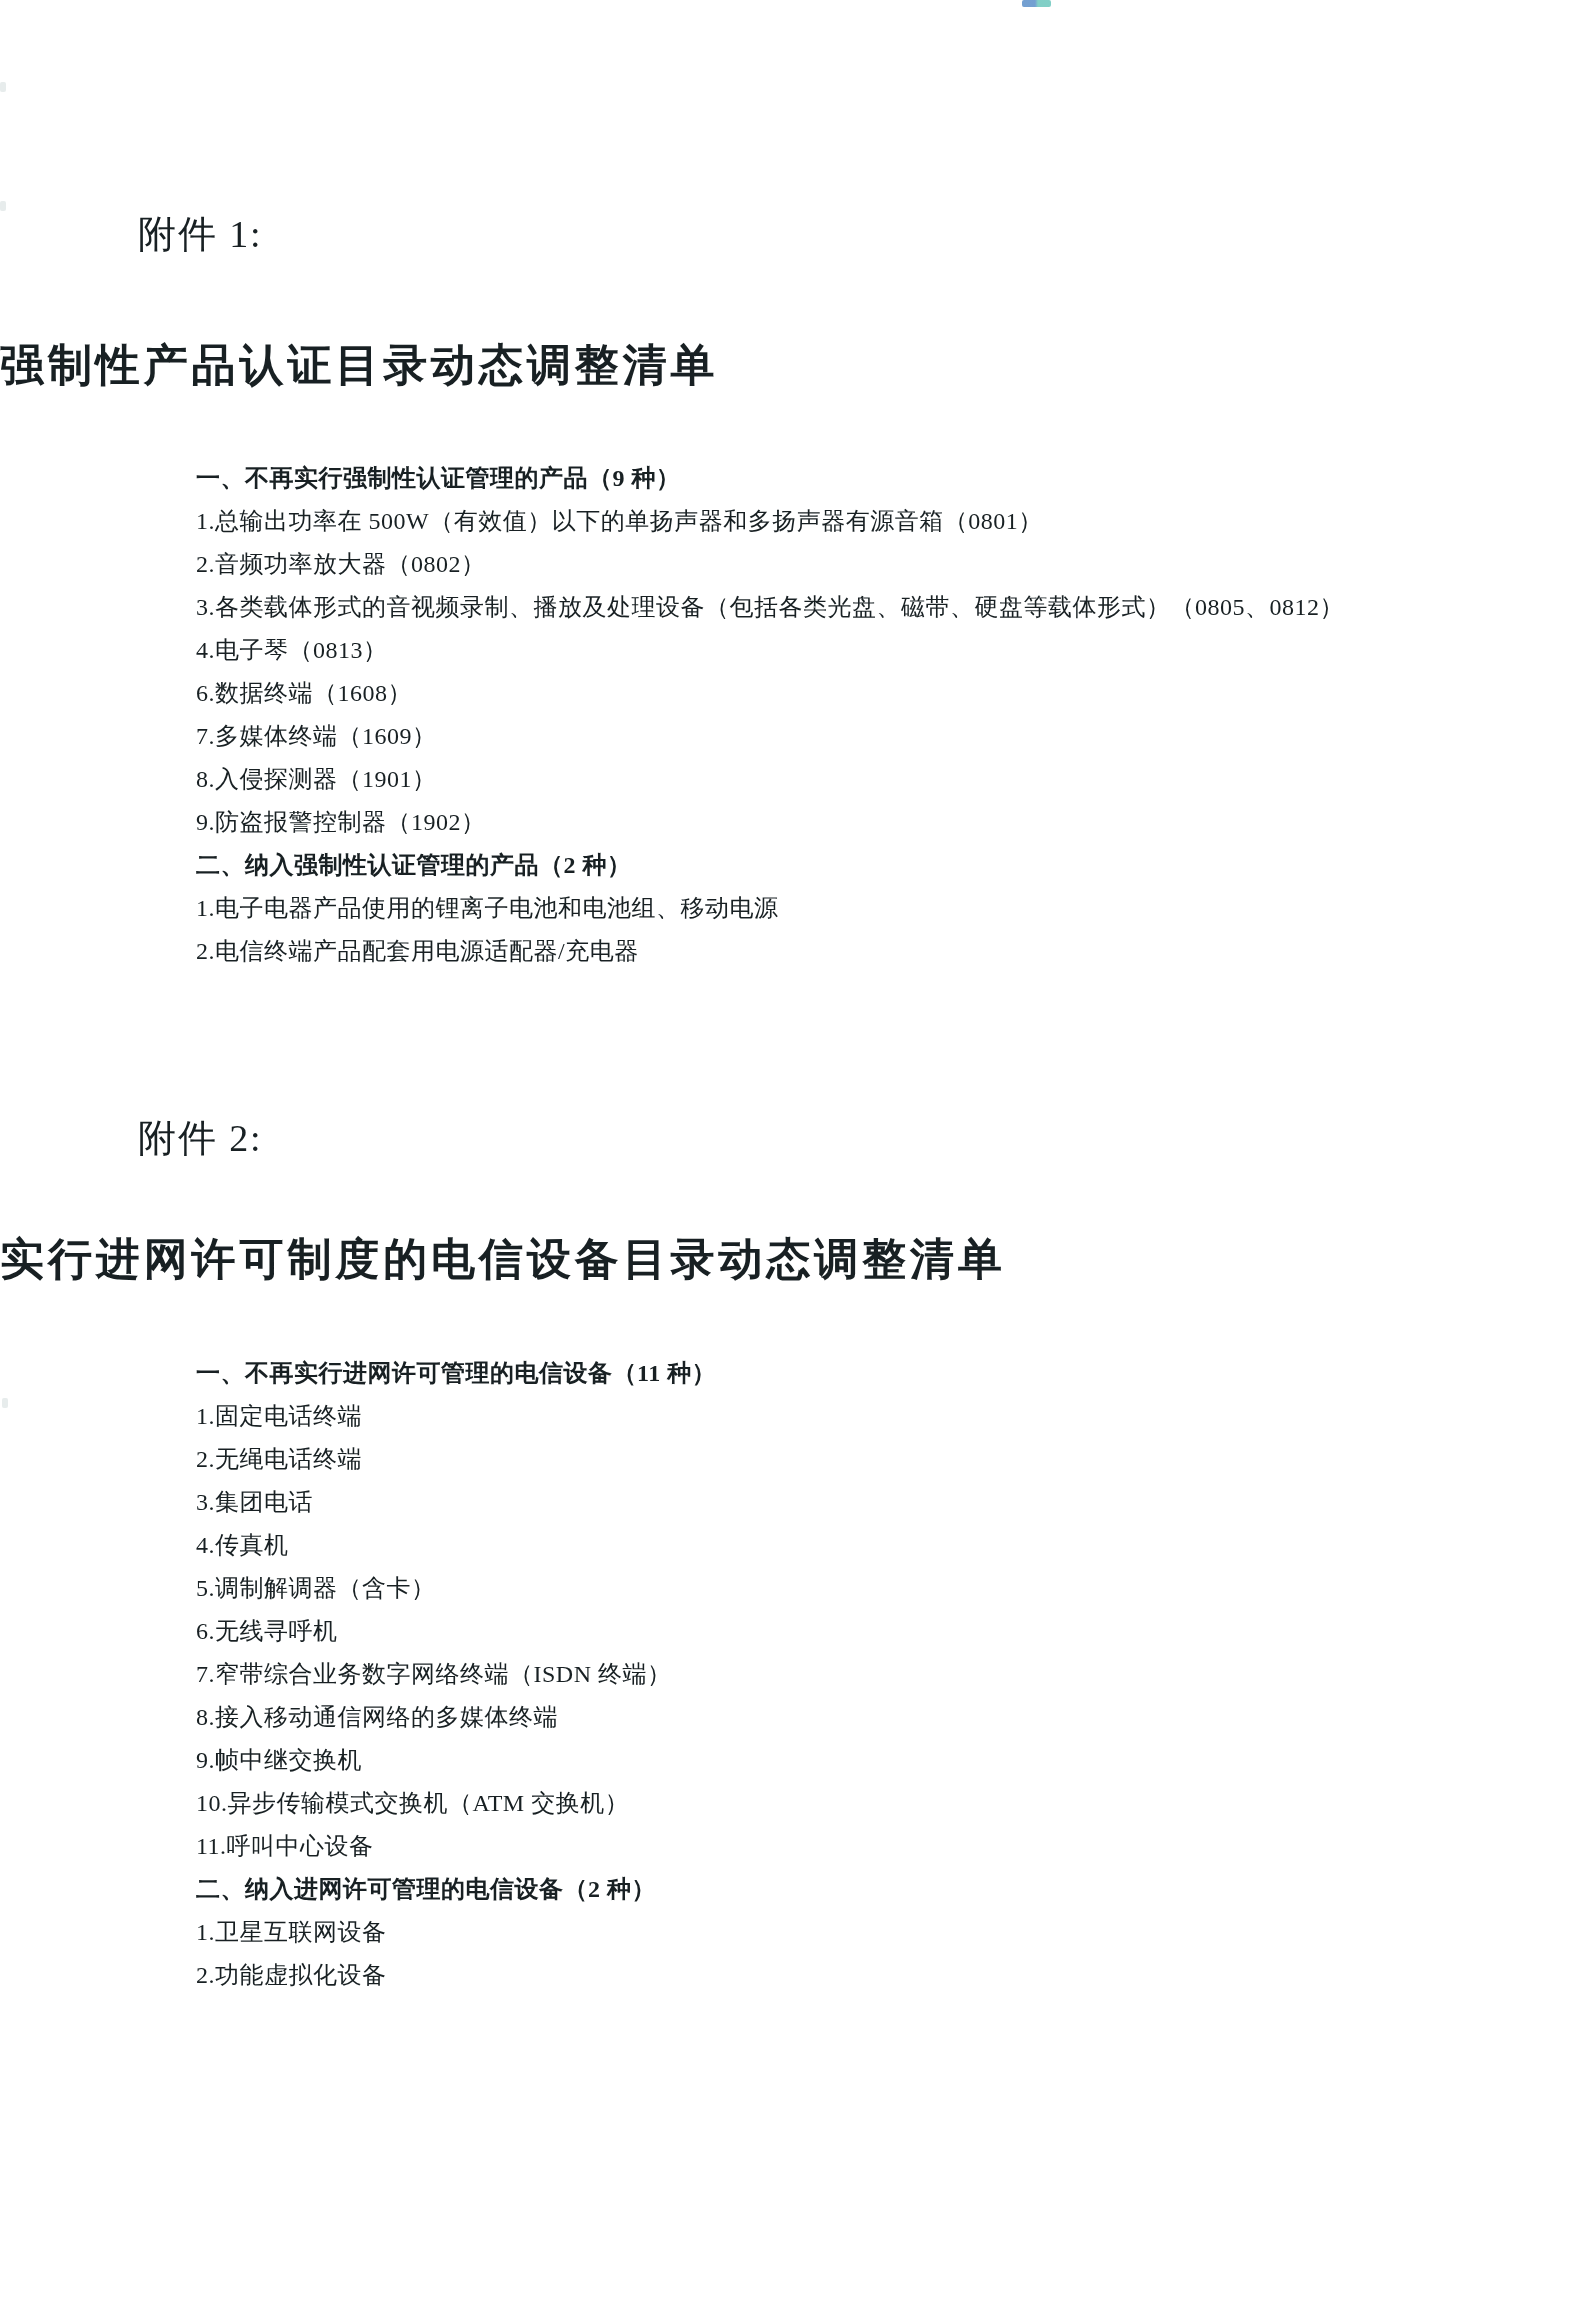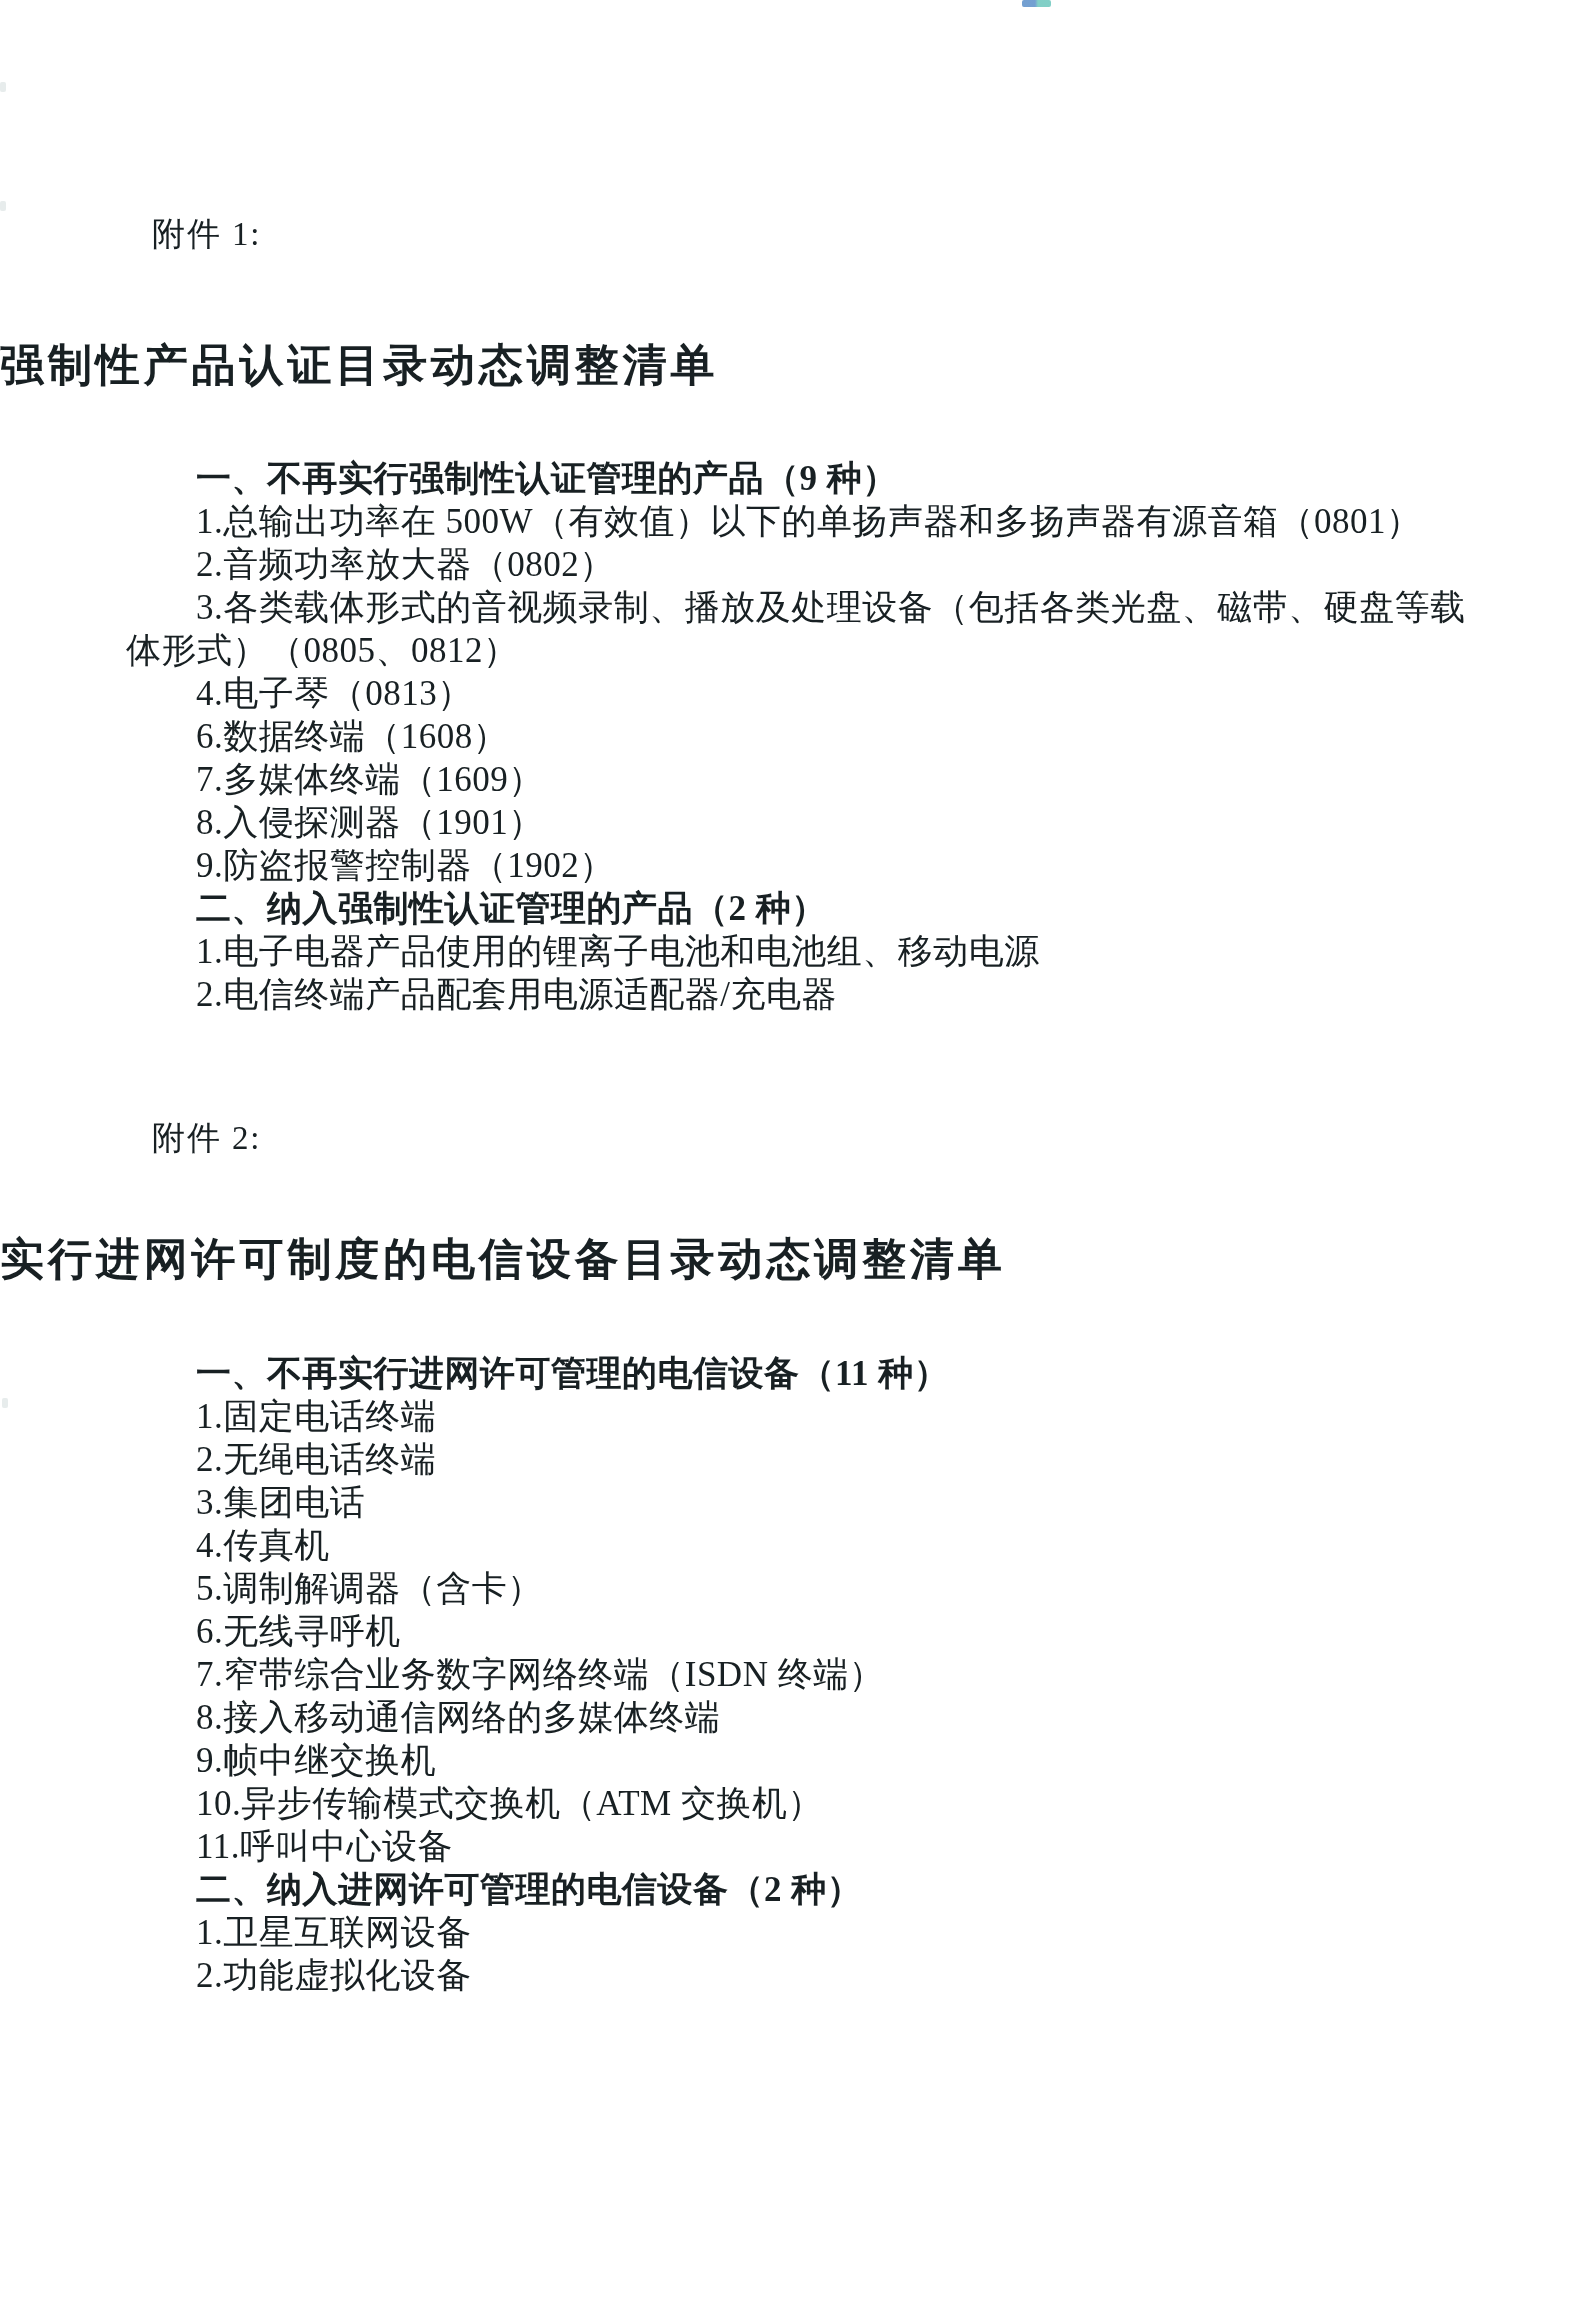--- a/index.html
+++ b/index.html
@@ -13,35 +13,35 @@
   }
   .scan-mark{
     position:absolute;
     top:0;left:1022px;
     width:29px;height:6.8px;
     border-radius:1.9px;
     opacity:.85;
   }
   .scan-speck{position:absolute;width:5.8px;height:9.7px;background:#9fb4b4;opacity:.25;border-radius:1.9px;}
   .att-label{
-    position:absolute;left:152px;
-    font-size:33px;line-height:41px;
+    position:absolute;left:138px;
+    font-size:38px;line-height:41px;
     letter-spacing:1.9px;
     white-space:nowrap;
   }
   .att-title{
     position:absolute;left:0;width:1587px;
     font-size:44px;line-height:52px;
     font-weight:bold;
     letter-spacing:3.9px;
     white-space:nowrap;
   }
   .body-block{
     position:absolute;left:126px;width:1344px;
-    font-size:35px;line-height:43px;
+    font-size:24px;line-height:43px;
     letter-spacing:0.5px;
   }
   .body-block p{
     margin:0;
     text-indent:70px;
   }
   .body-block p.heading{
     font-weight:bold;
   }
 </style>

